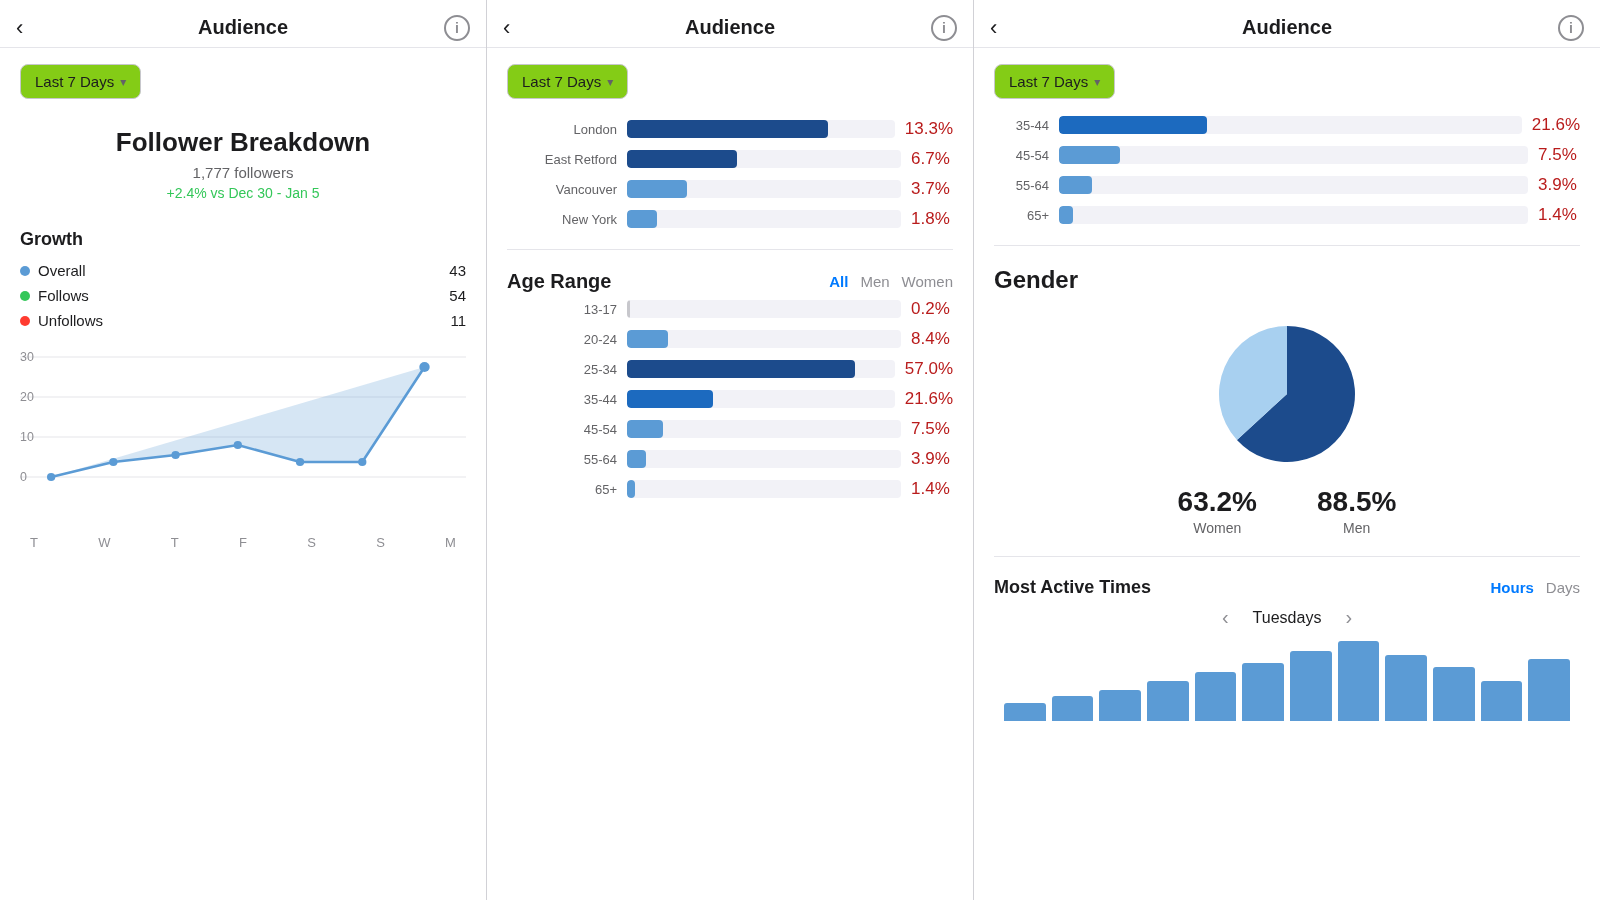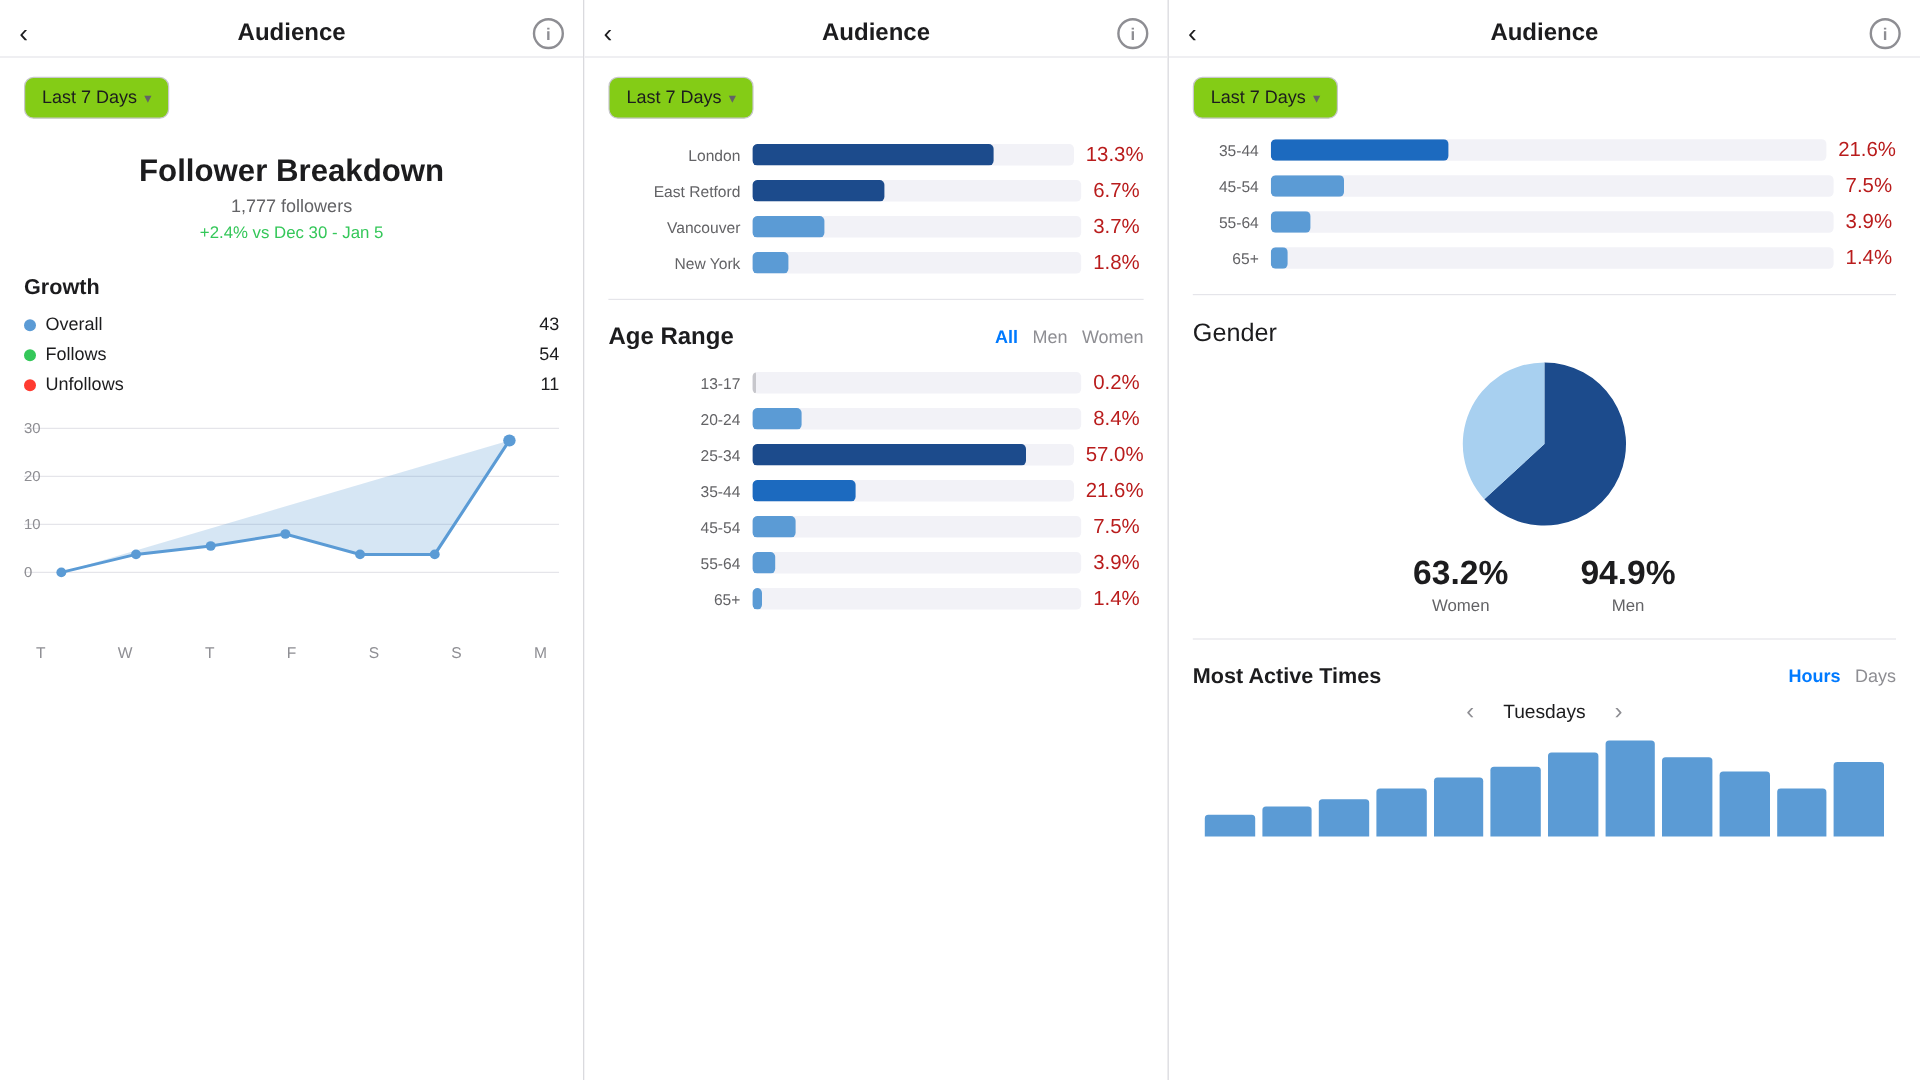--- a/index.html
+++ b/index.html
@@ -181,27 +181,27 @@
     .divider {
       border: none;
       border-top: 1px solid #e5e5ea;
       margin: 20px 0;
     }
 
     .age-range-header {
       display: flex;
       align-items: center;
       justify-content: space-between;
-      margin-bottom: 16px;
+      margin-bottom: 6px;
     }
     .age-tab-all { font-size: 15px; font-weight: 600; color: #007aff; }
     .age-tab { font-size: 15px; color: #8e8e93; }
 
     .gender-section { margin-top: 8px; }
-    .gender-title { font-size: 21px; font-weight: 400; color: #1c1c1e; margin-bottom: 0; }
+    .gender-title { font-size: 24px; font-weight: 700; color: #1c1c1e; margin-bottom: 20px; }
     .pie-container {
       display: flex;
       flex-direction: column;
       align-items: center;
     }
     .pie-svg { width: 160px; height: 160px; }
     .gender-stats {
       display: flex;
       justify-content: center;
       gap: 60px;
@@ -497,21 +497,21 @@
           <path d="M100,100 L100,15 A85,85 0 1,1 37.4,157.5 Z" fill="#1c4b8c"></path>
 
           <path d="M100,100 L37.4,157.5 A85,85 0 0,1 100,15 Z" fill="#a8d0f0"></path>
         </svg>
         <div class="gender-stats">
           <div class="gender-stat">
             <div class="gender-pct">63.2%</div>
             <div class="gender-label">Women</div>
           </div>
           <div class="gender-stat">
-            <div class="gender-pct">94.9%</div>
+            <div class="gender-pct">88.5%</div>
             <div class="gender-label">Men</div>
           </div>
         </div>
       </div>
     </div>
 
     <hr class="divider">
 
     
     <div class="most-active-header">

